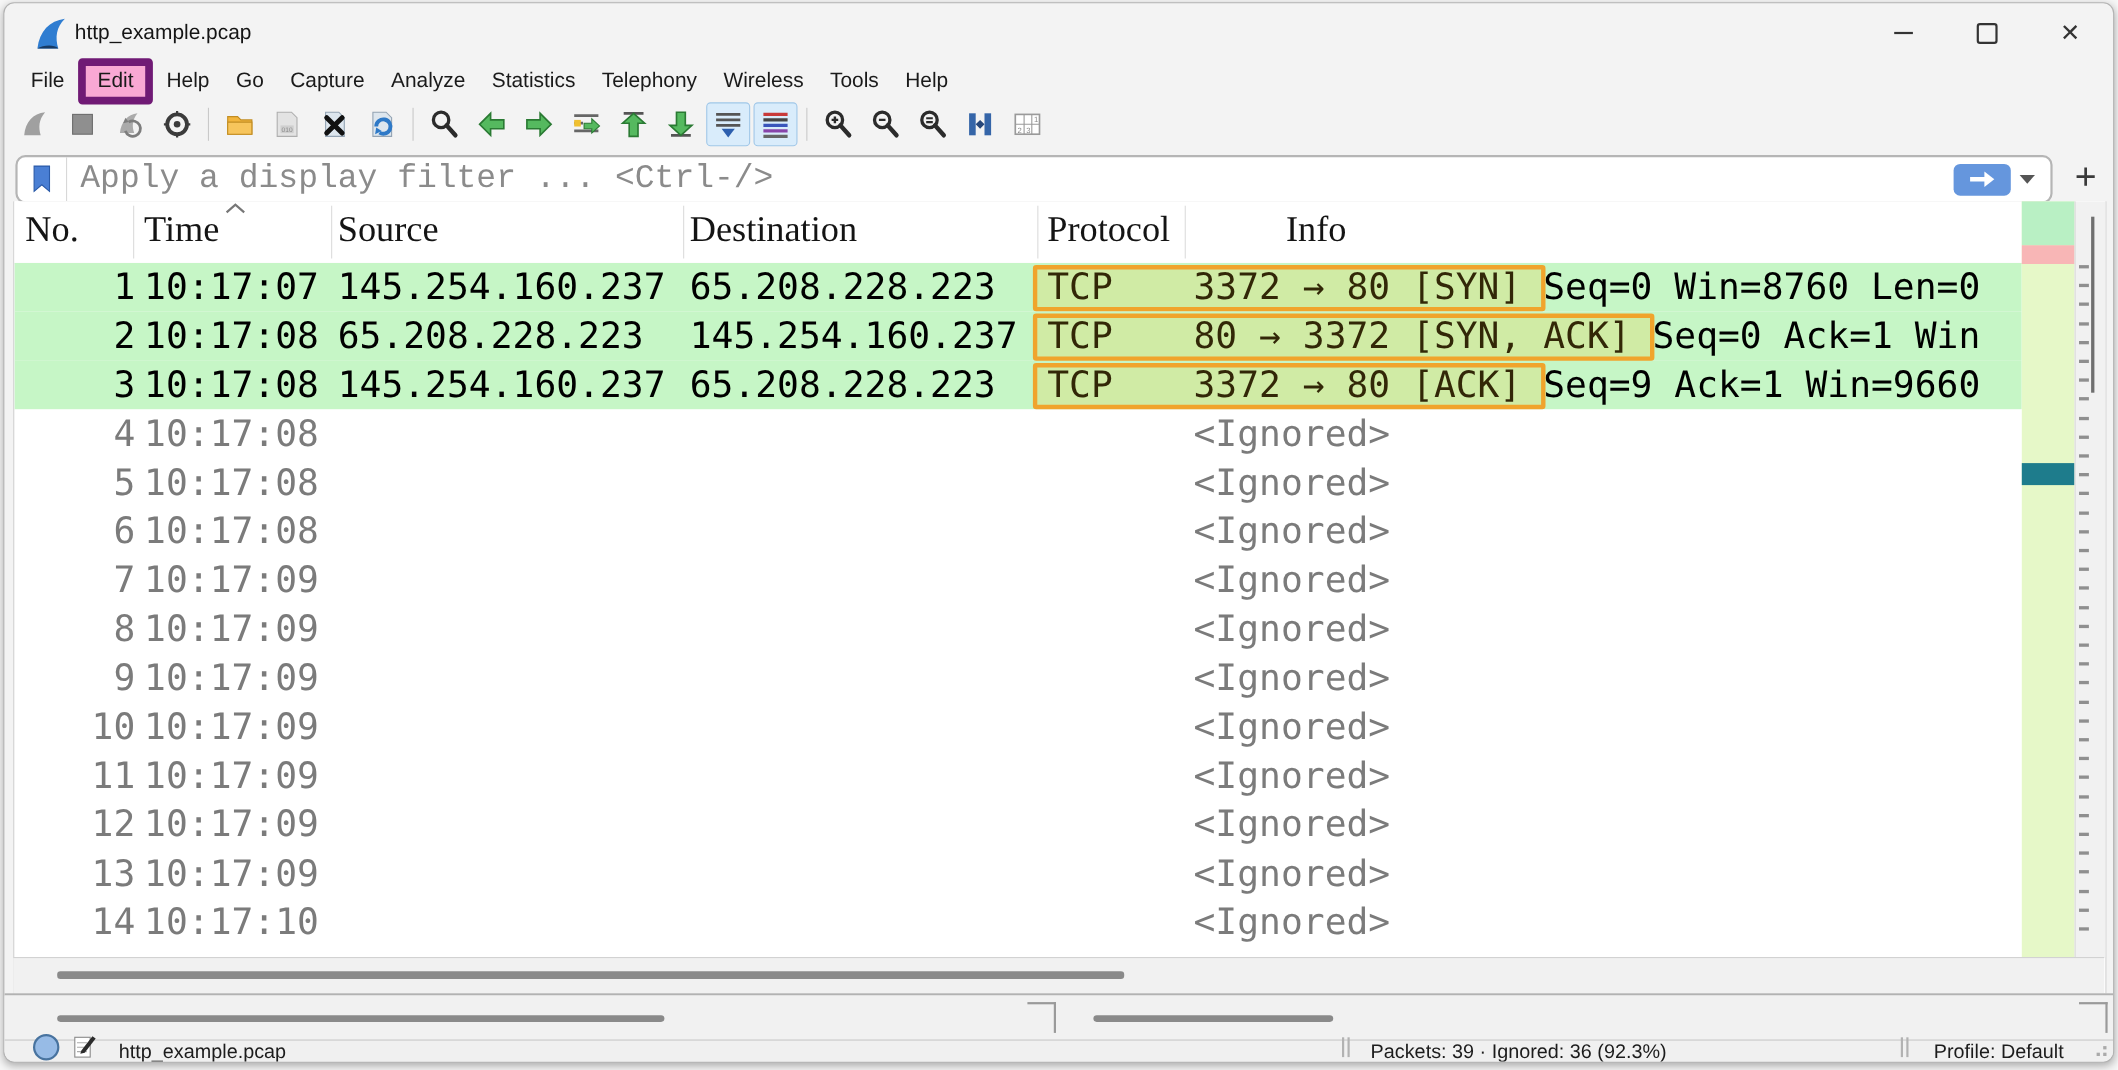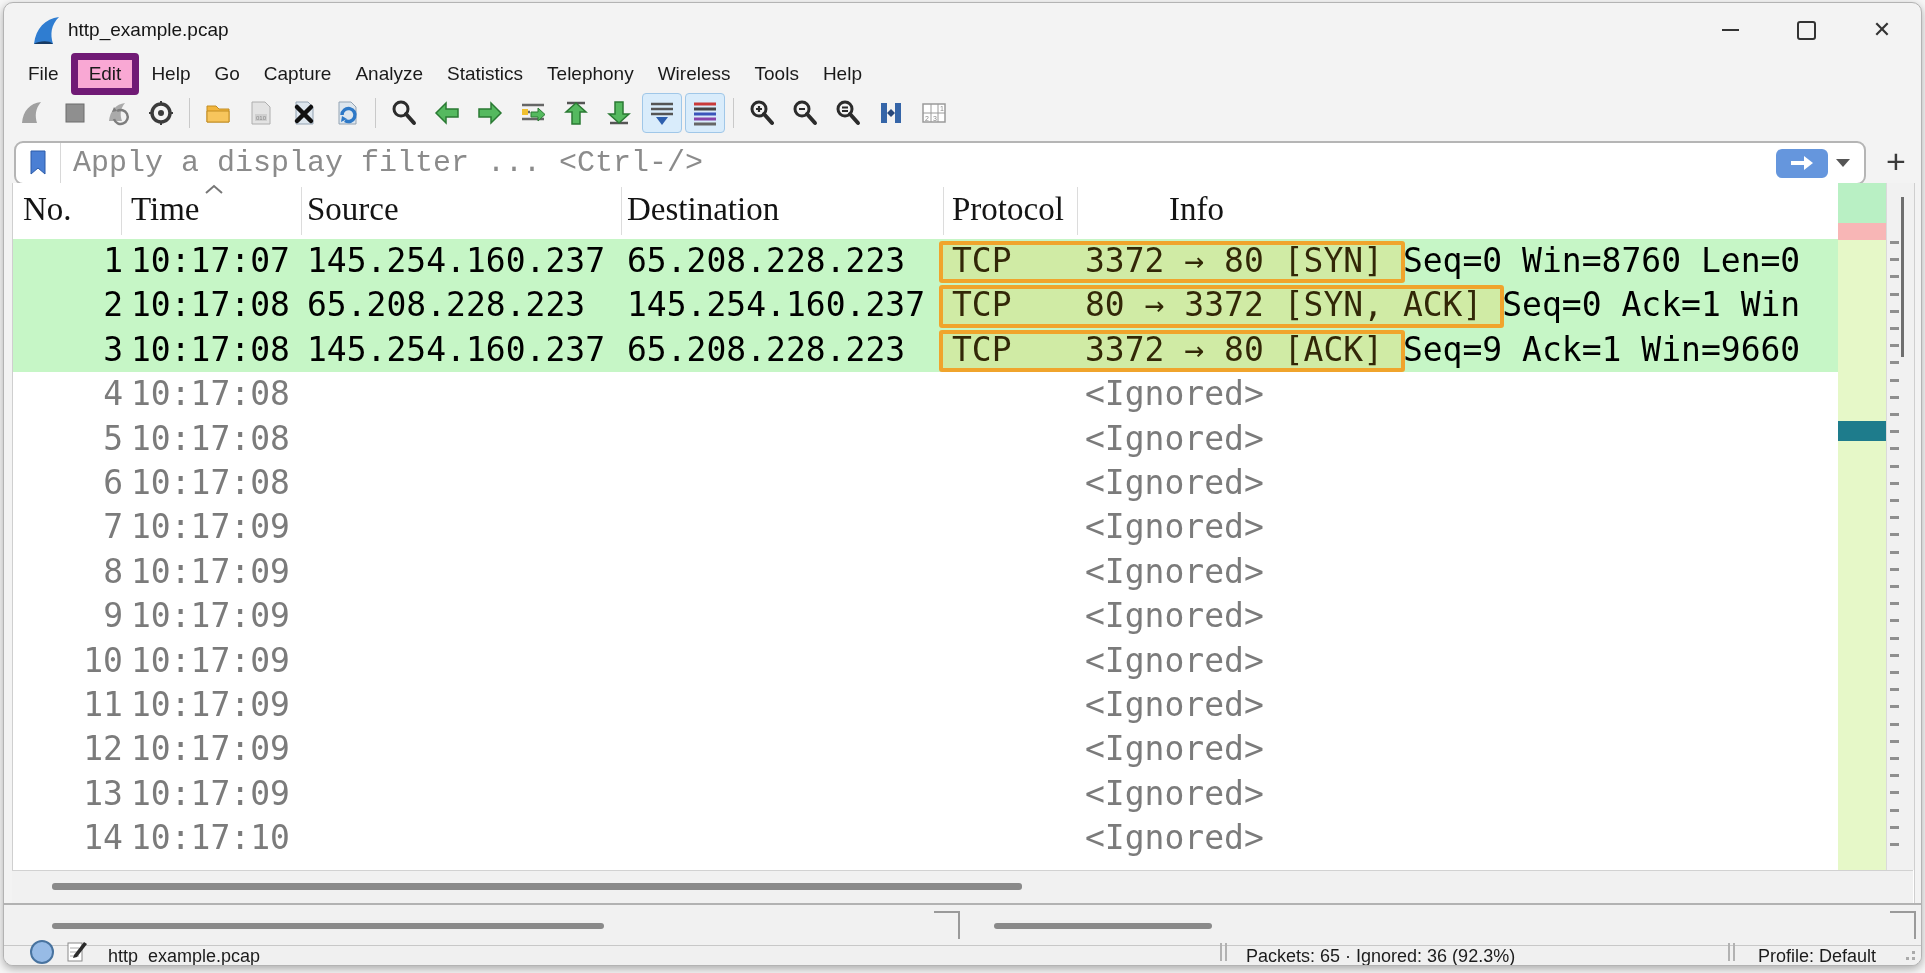--- a/index.html
+++ b/index.html
@@ -399,21 +399,21 @@
         <g stroke="#aaa" stroke-width="1">
           <line x1="4" y1="8" x2="13" y2="8"></line>
           <line x1="4" y1="12" x2="13" y2="12"></line>
           <line x1="4" y1="16" x2="13" y2="16"></line>
         </g>
         <path d="M8 15 L18 2 L21 4 L11 17 L7 18 Z" fill="#2b2b2b"></path>
       </svg>
     <span class="sb-text" style="left:104px">http_example.pcap</span>
     <div class="sb-div" style="left:1216px"></div>
     <div class="sb-div" style="left:1221px"></div>
-    <span class="sb-text" style="left:1242px">Packets: 65 · Ignored: 36 (92.3%)</span>
+    <span class="sb-text" style="left:1242px">Packets: 39 · Ignored: 36 (92.3%)</span>
     <div class="sb-div" style="left:1724px"></div>
     <div class="sb-div" style="left:1729px"></div>
     <span class="sb-text" style="left:1754px">Profile: Default</span>
     <div class="grip">
         <i style="right:0;bottom:0"></i>
         <i style="right:6px;bottom:0"></i>
         <i style="right:0;bottom:6px"></i>
       </div>
   </div>
 </div>

